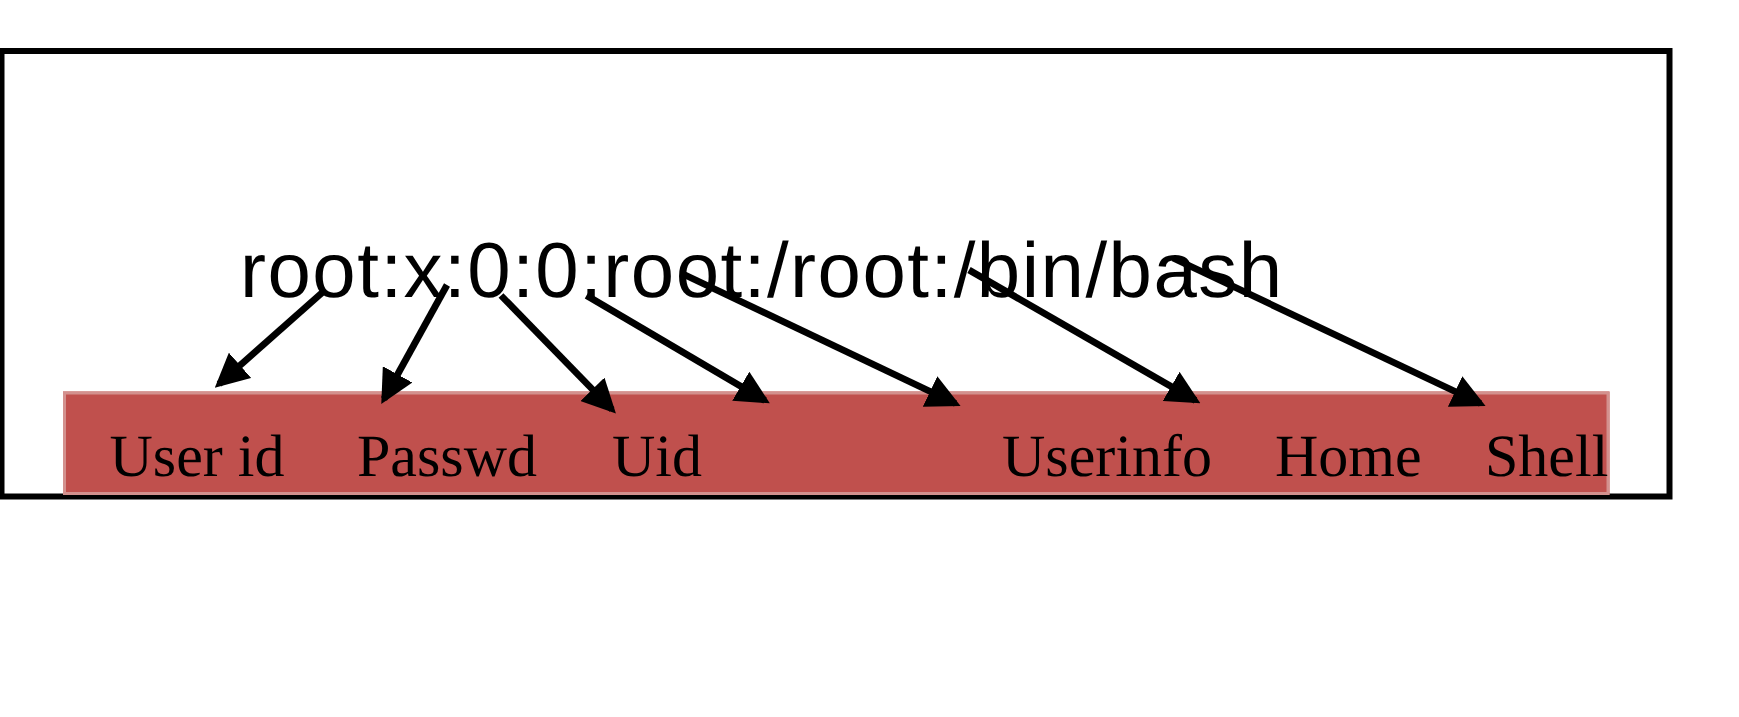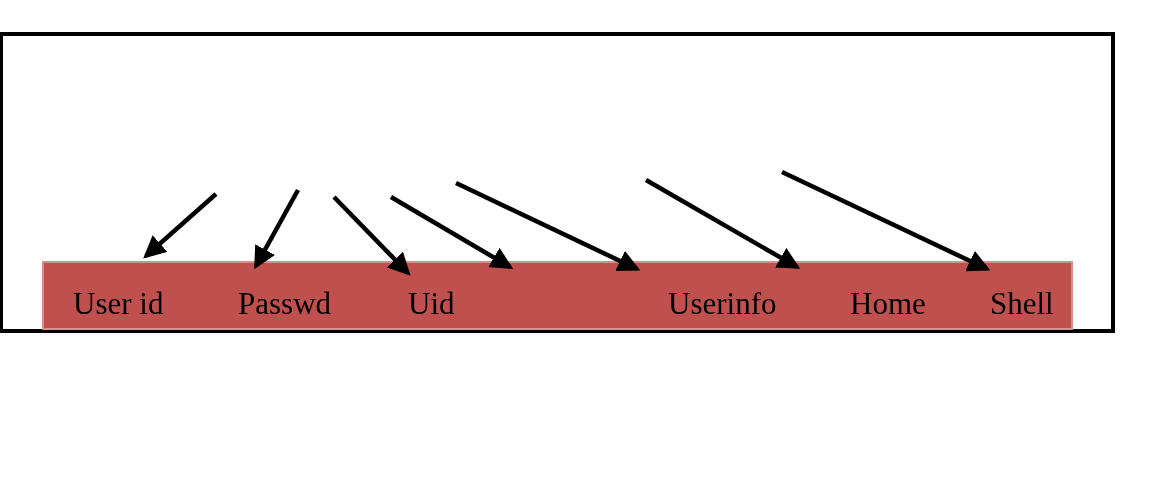--- a/index.html
+++ b/index.html
@@ -43,21 +43,21 @@
     width: 1031px;
     height: 69px;
     box-sizing: border-box;
     background: var(--bar-fill, #c0504d);
     border: 2px solid var(--bar-edge, #d3918e);
   }
   .field-label {
     position: absolute;
     top: 282px;
     font-family: "Liberation Serif", serif;
-    font-size: 31px;
+    font-size: 40px;
     line-height: 44px;
     color: #000000;
     white-space: nowrap;
   }
   .fl-0 { left: 73px;  }
   .fl-1 { left: 224px; margin-left: 14px; }
   .fl-2 { left: 408px; }
   .fl-3 { left: 538px; }
   .fl-4 { left: 624px; margin-left: 44px; }
   .fl-5 { left: 804px; margin-left: 46px; }
@@ -78,20 +78,21 @@
     fill: var(--arrow, #000);
   }
 </style>
 </head>
 <body>
 
 <div class="canvas">
 
   <div class="frame"></div>
 
+  <div class="entry-text">root:x:0:0:root:/root:/bin/bash</div>
 
   <div class="fields-bar"></div>
 
   <span class="field-label fl-0">User id</span>
   <span class="field-label fl-1">Passwd</span>
   <span class="field-label fl-2">Uid</span>
   <span class="field-label fl-4">Userinfo</span>
   <span class="field-label fl-5">Home</span>
   <span class="field-label fl-6">Shell</span>
 

